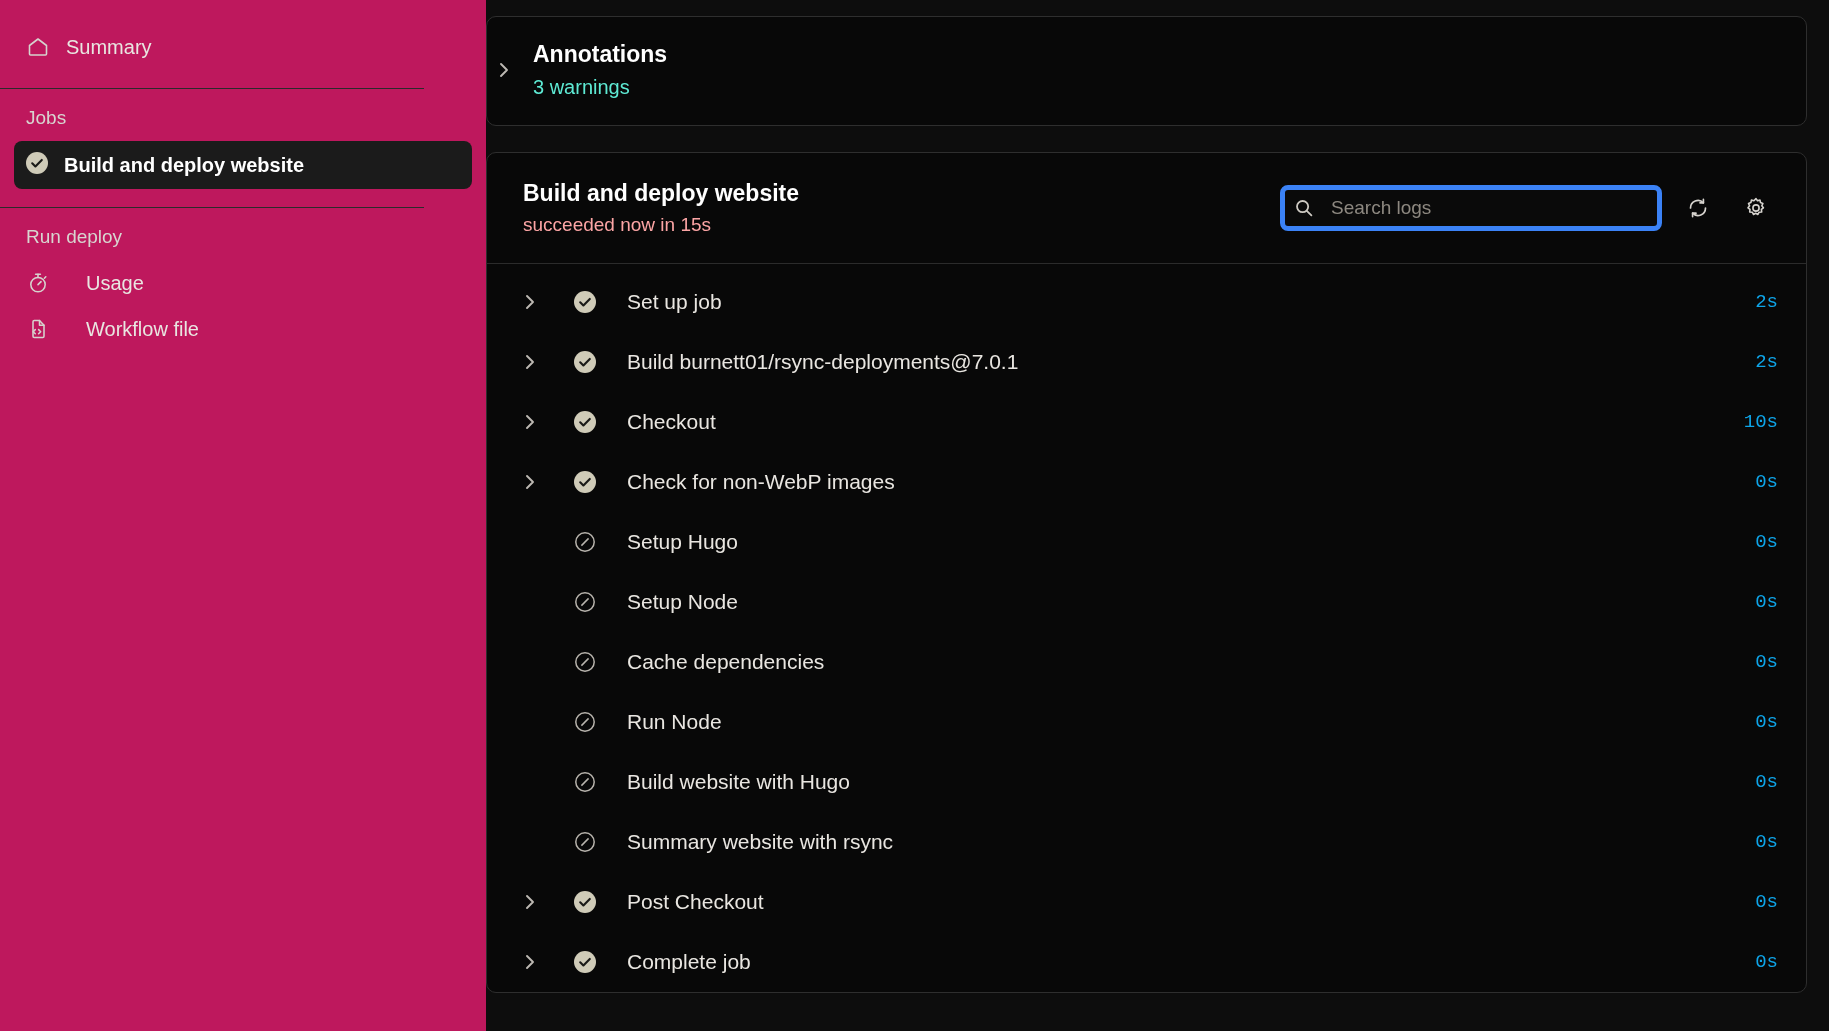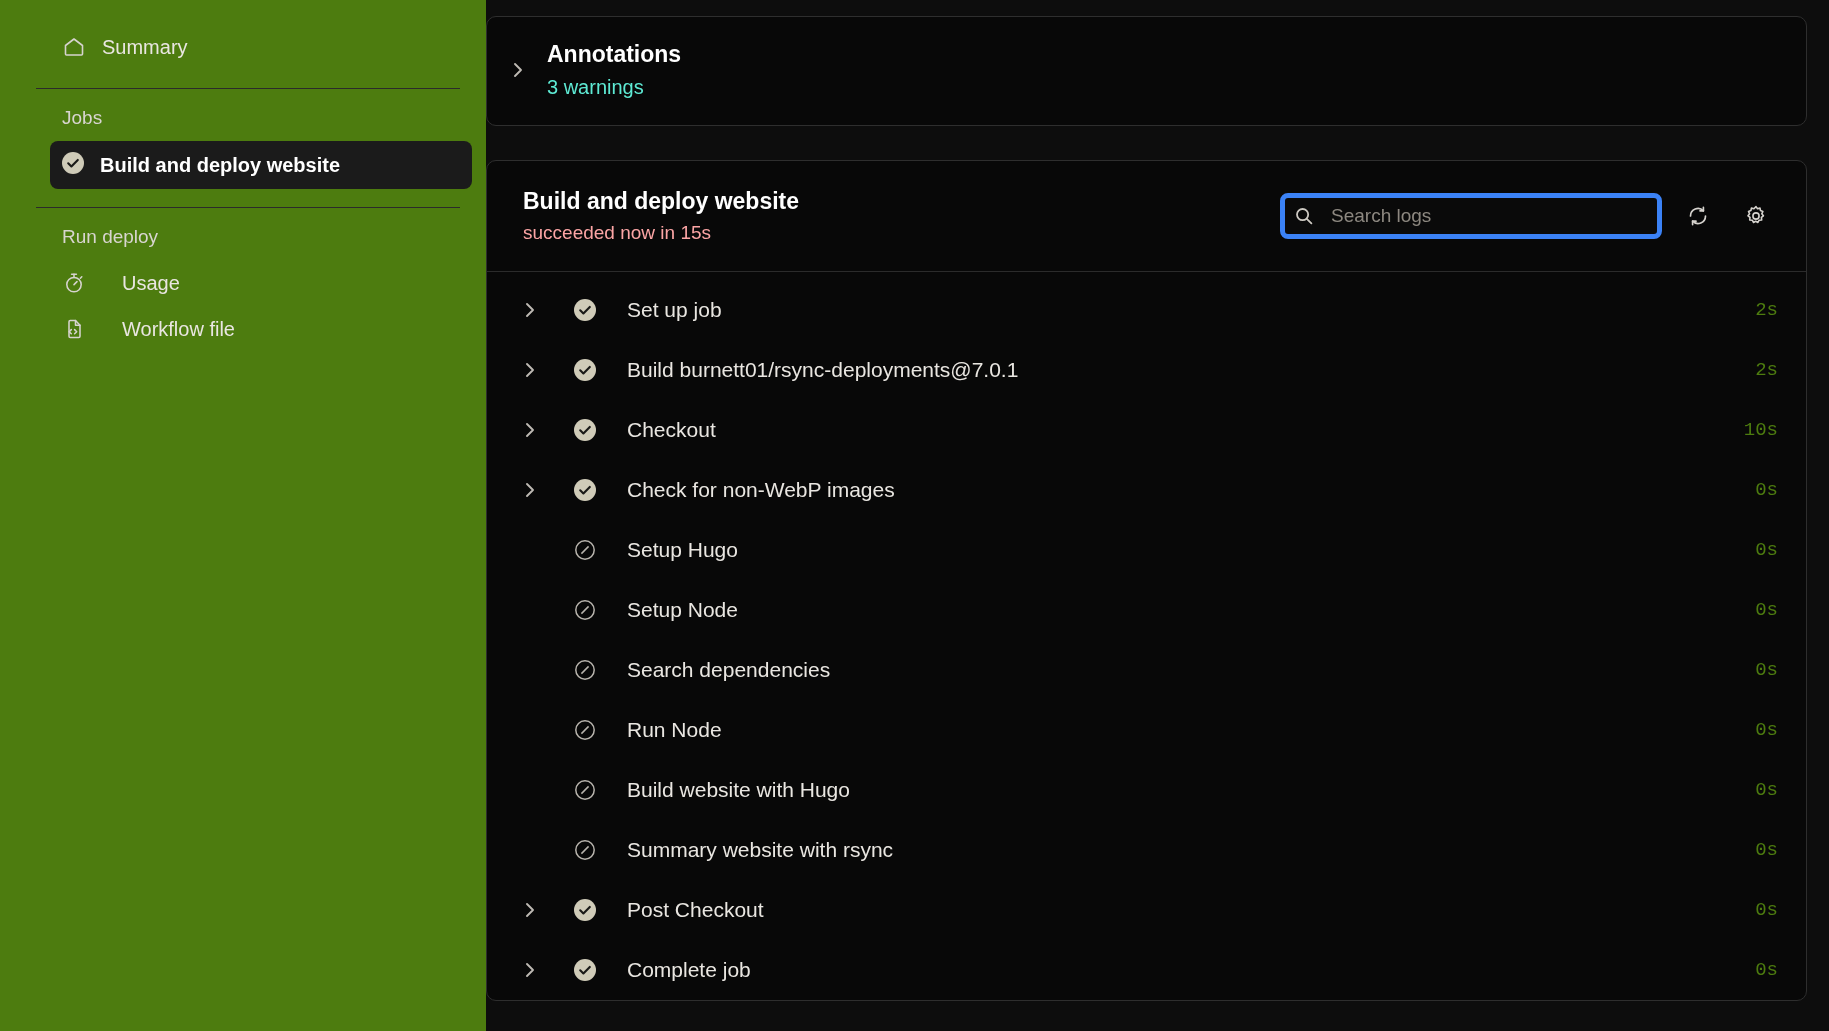--- a/index.html
+++ b/index.html
@@ -18,23 +18,22 @@
     width: 1829px;
     height: 1031px;
     background: #0d0d0d;
   }
 
   
   .sidebar {
     width: 486px;
     flex: 0 0 486px;
     padding-top: 10px;
-    background: #4d7c0f;
+    background: #be185d;
     position: relative;
-    padding-left: 36px;
   }
 
   .side-row {
     display: flex;
     align-items: center;
     gap: 16px;
     height: 46px;
     margin: 0 14px;
     padding: 0 12px;
     border-radius: 8px;
@@ -96,22 +95,22 @@
     border: 1px solid #2e2e2e;
     border-radius: 10px;
     background: #080808;
   }
 
   
   .annotations {
     display: flex;
     align-items: center;
     gap: 22px;
-    padding: 22px 26px 24px 24px;
-    margin-bottom: 34px;
+    padding: 22px 26px 24px 10px;
+    margin-bottom: 26px;
     cursor: pointer;
   }
   .chev {
     width: 14px; height: 22px; flex: 0 0 14px;
     display: flex; align-items: center; justify-content: center;
   }
   .ann-title { font-size: 23px; font-weight: 700; color: #ffffff; line-height: 1.35; }
   .ann-sub { font-size: 20px; color: #5eead4; line-height: 1.35; margin-top: 4px; }
 
   
@@ -189,21 +188,21 @@
   .step-name {
     margin-left: 20px;
     font-size: 21px;
     color: #e9e6e1;
     flex: 1 1 auto;
     white-space: nowrap;
     overflow: hidden;
   }
   .step-time {
     font-size: 19px;
-    color: #4d7c0f;
+    color: #0ea5e9;
     font-family: "Liberation Mono", monospace;
     flex: 0 0 auto;
     text-align: right;
   }
 </style>
 </head>
 <body>
 
 <div class="app">
 
@@ -399,21 +398,21 @@
             <span class="step-time">0s</span>
           </div>
           <div class="step">
             <span class="step-chev"></span>
             <span class="step-status">
               <svg width="22" height="22" viewBox="0 0 22 22" fill="none" stroke="#b8b4ad" stroke-width="1.5">
             <circle cx="11" cy="11" r="9.2"></circle>
                 <path d="M7.4 14.6 14.6 7.4"></path>
               </svg>
             </span>
-            <span class="step-name">Search dependencies</span>
+            <span class="step-name">Cache dependencies</span>
             <span class="step-time">0s</span>
           </div>
           <div class="step">
             <span class="step-chev"></span>
             <span class="step-status">
               <svg width="22" height="22" viewBox="0 0 22 22" fill="none" stroke="#b8b4ad" stroke-width="1.5">
             <circle cx="11" cy="11" r="9.2"></circle>
                 <path d="M7.4 14.6 14.6 7.4"></path>
               </svg>
             </span>

